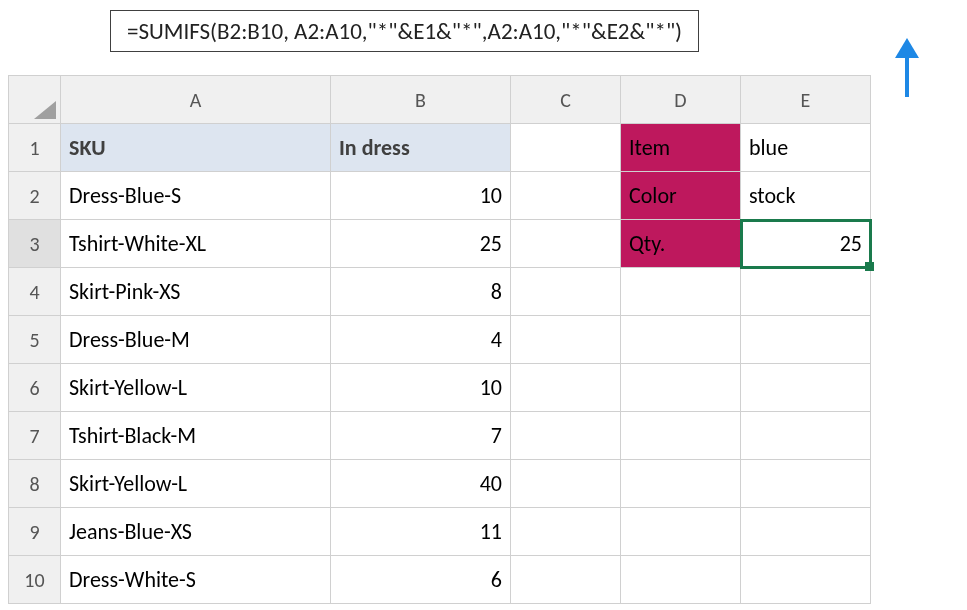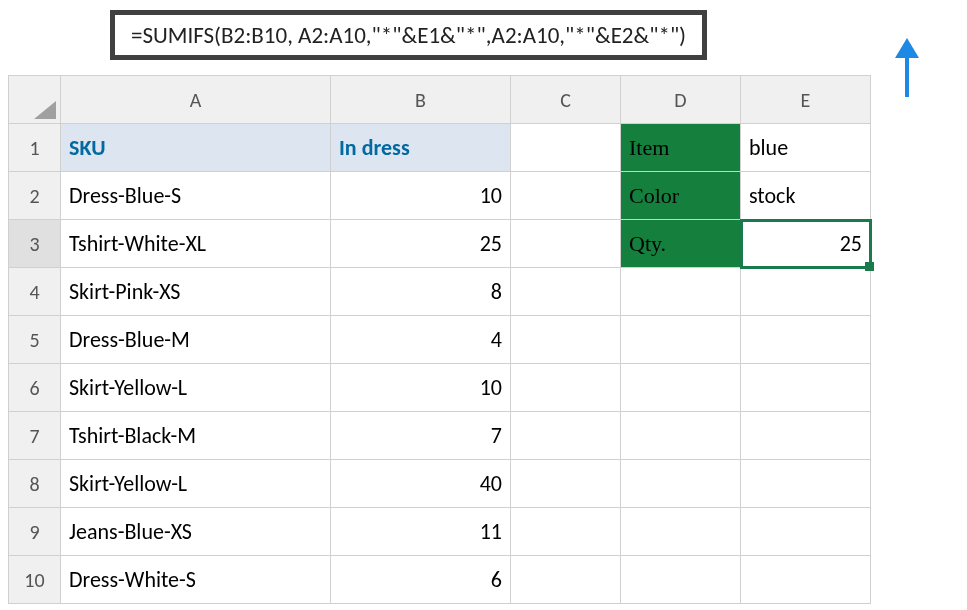--- a/index.html
+++ b/index.html
@@ -10,21 +10,21 @@
       font-size: 22px;
       background: #fff;
       width: 967px;
       height: 610px;
       position: relative;
     }
     .formula-bar {
       position: absolute;
       left: 110px;
       top: 10px;
-      border: 5px solid #404040;
+      border: 1px solid #404040;
       padding: 6px 16px;
       font-size: 23px;
       color: #222;
       background: #fff;
     }
     .grid {
       position: absolute;
       top: 75px;
       left: 8px;
       border-collapse: collapse;
@@ -66,24 +66,24 @@
       border-color: transparent transparent #a0a0a0 transparent;
     }
     .colA { width: 270px; }
     .colB { width: 180px; }
     .colC { width: 110px; }
     .colD { width: 120px; }
     .colE { width: 130px; }
     .header-row td.data {
       background: #dde5f0;
       font-weight: bold;
-      color: #0369a1;
+      color: #404040;
     }
     .right { text-align: right; }
-    .label-col { background: #15803d; font-weight: bold; font-family: Liberation Serif, serif; }
+    .label-col { background: #be185d; font-weight: bold; }
     .active-cell {
       outline: 3px solid #1a7a4c;
       outline-offset: -2px;
       position: relative;
     }
     .active-cell::after {
       content: "";
       position: absolute;
       right: -4px; bottom: -4px;
       width: 9px; height: 9px;

